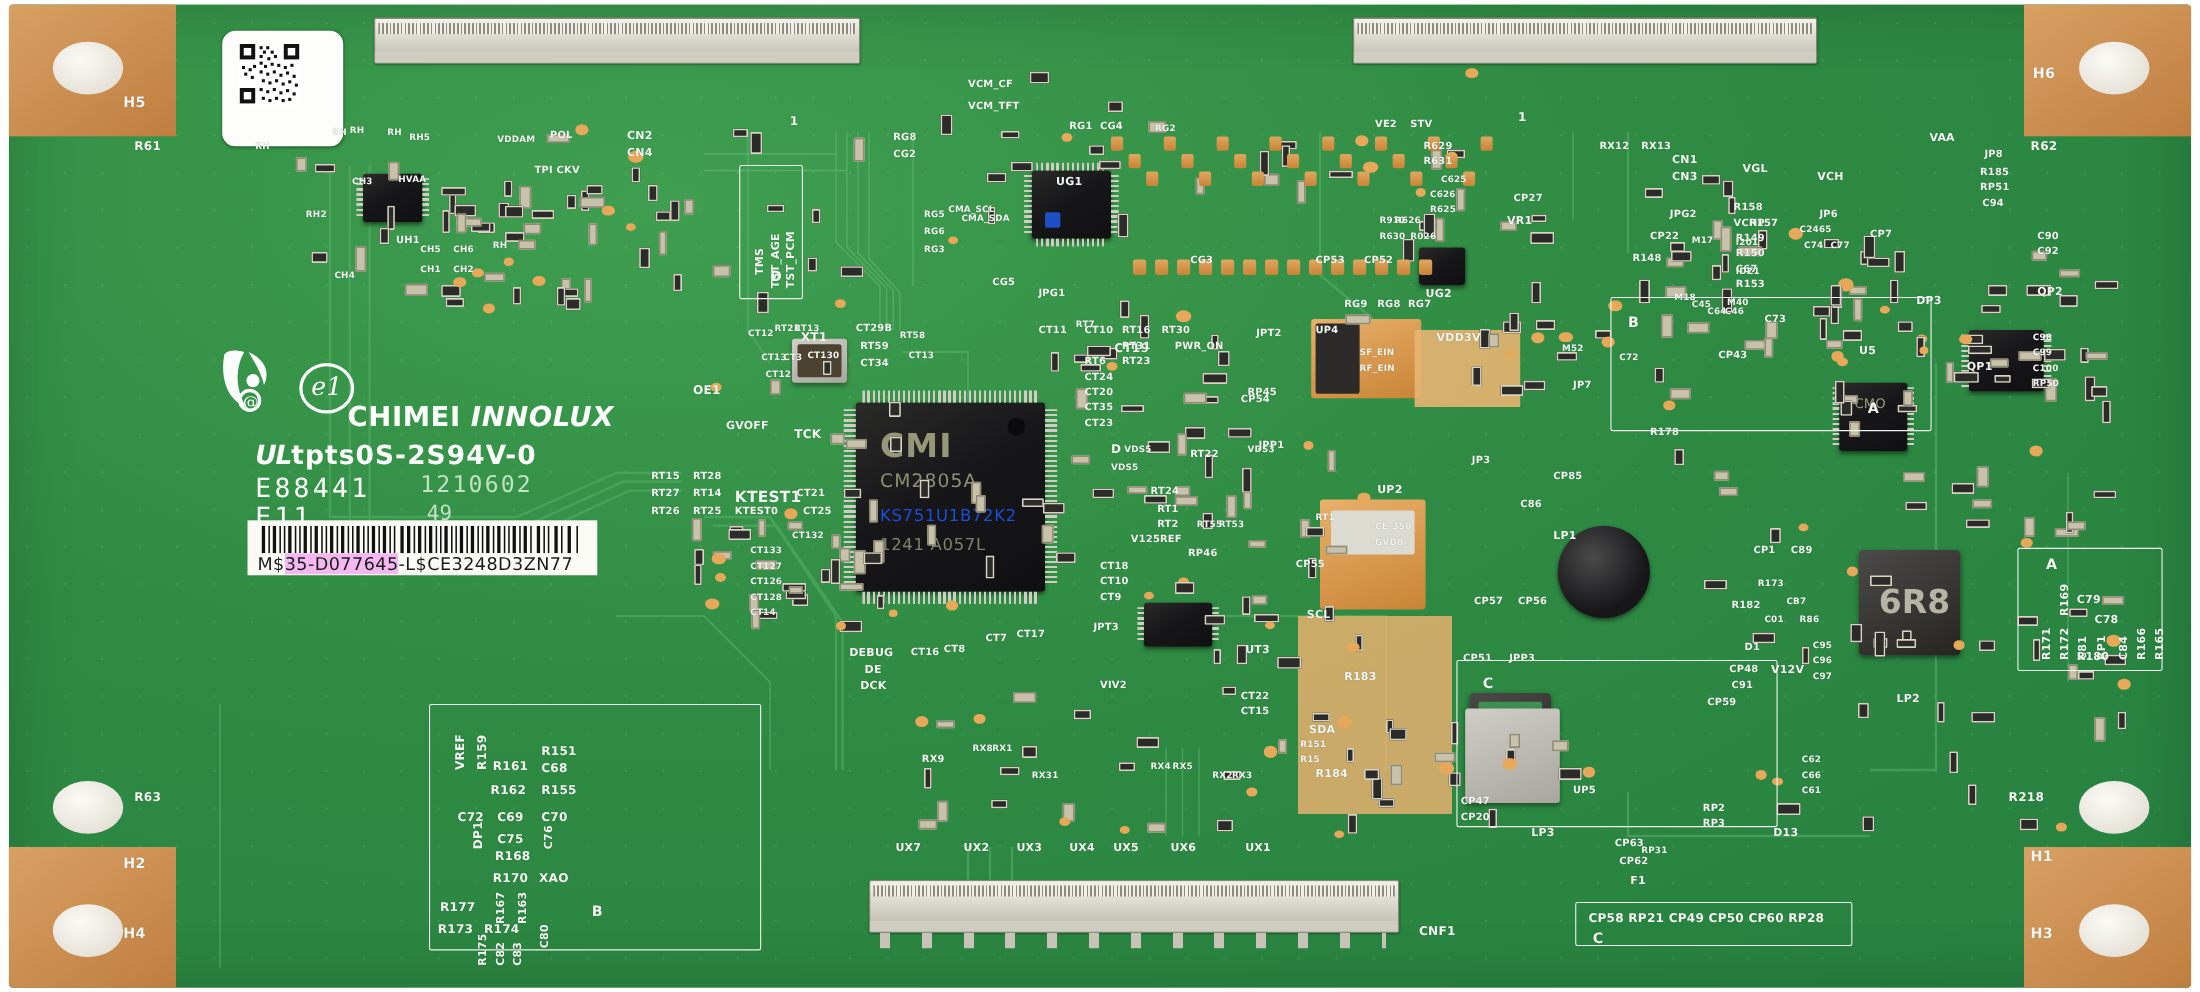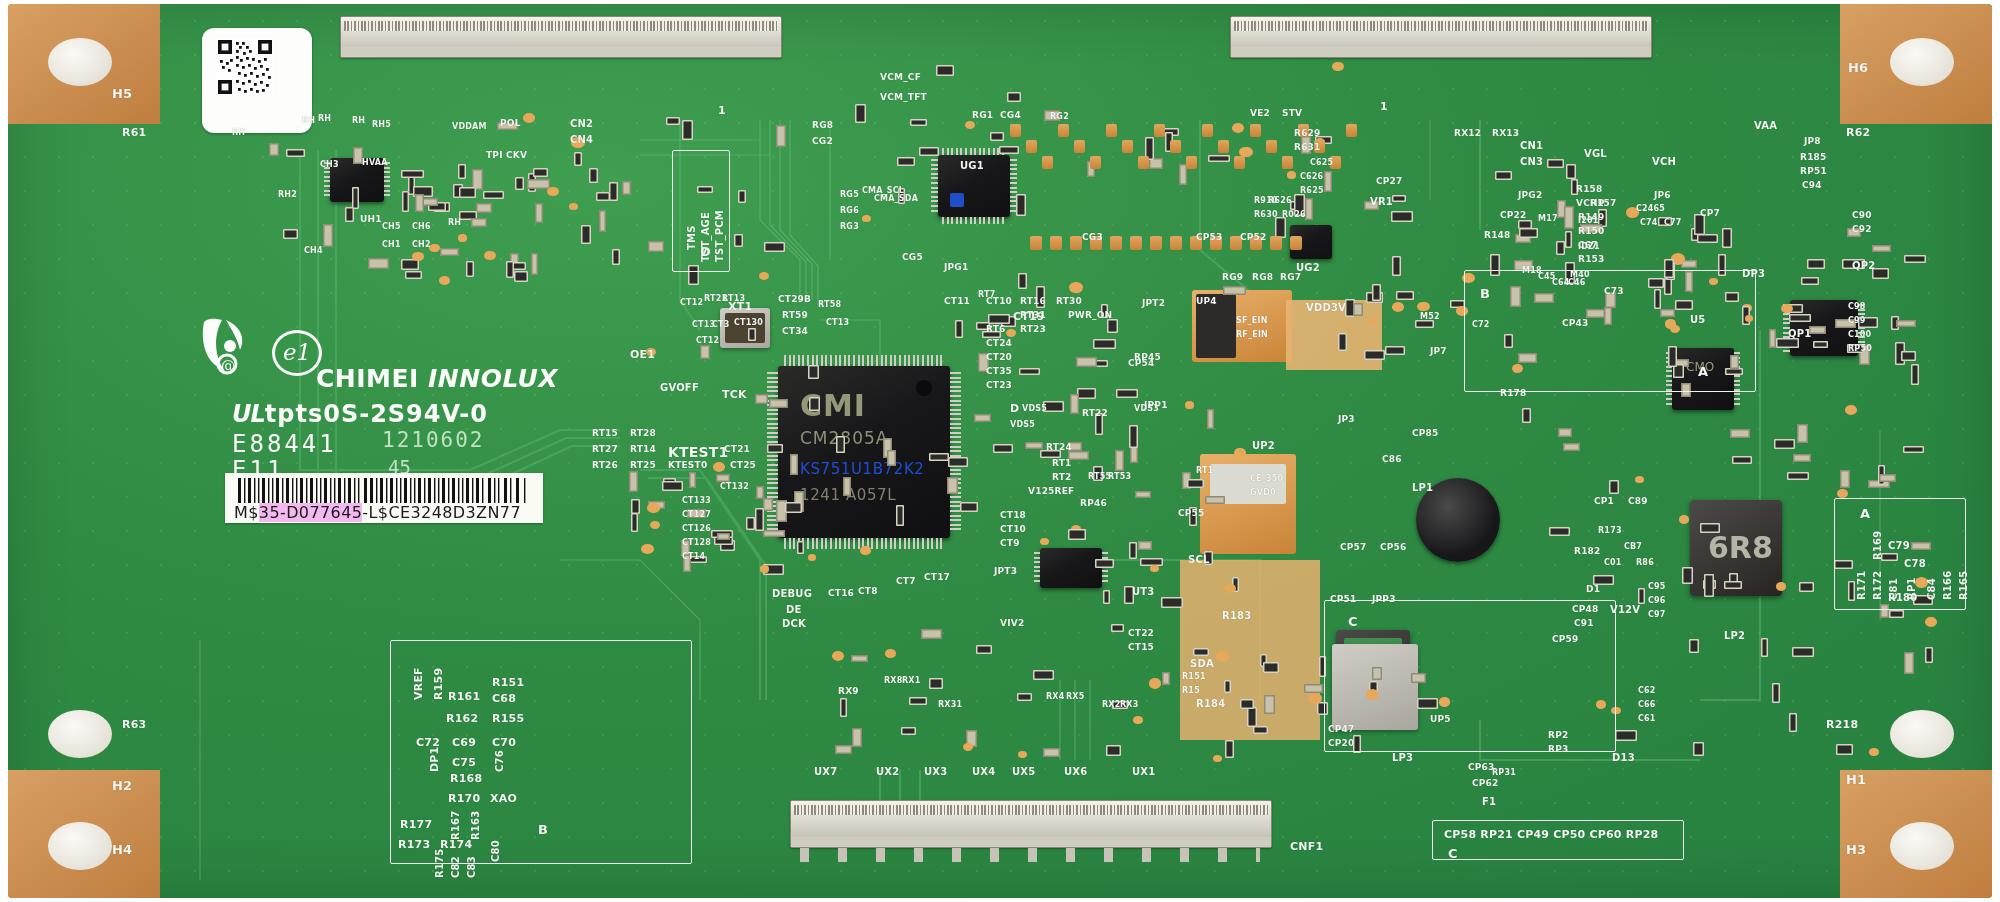--- a/index.html
+++ b/index.html
@@ -780,21 +780,21 @@
   <div class="brand-sub">
     <span>CHIMEI</span>
     <i>INNOLUX</i>
   </div>
   <div class="ul-line">
     <span class="ulmark">UL</span><span>tpts0S-2S94V-0</span>
   </div>
   <div class="e-line">E88441</div>
   <div class="e-line2">E11</div>
   <div class="datecode">1210602</div>
-  <div class="sscode">45</div>
+  <div class="sscode">49</div>
 
   <div class="bclabel"></div>
   <svg class="bcbars" preserveAspectRatio="none" viewBox="0 0 296 25">
     <g fill="#111">
       <rect x="2" y="0" width="3" height="25"></rect>
         <rect x="8" y="0" width="1.4" height="25"></rect>
       <rect x="12" y="0" width="3" height="25"></rect>
         <rect x="18" y="0" width="1.4" height="25"></rect>
       <rect x="22" y="0" width="1.4" height="25"></rect>
         <rect x="26" y="0" width="3" height="25"></rect>

